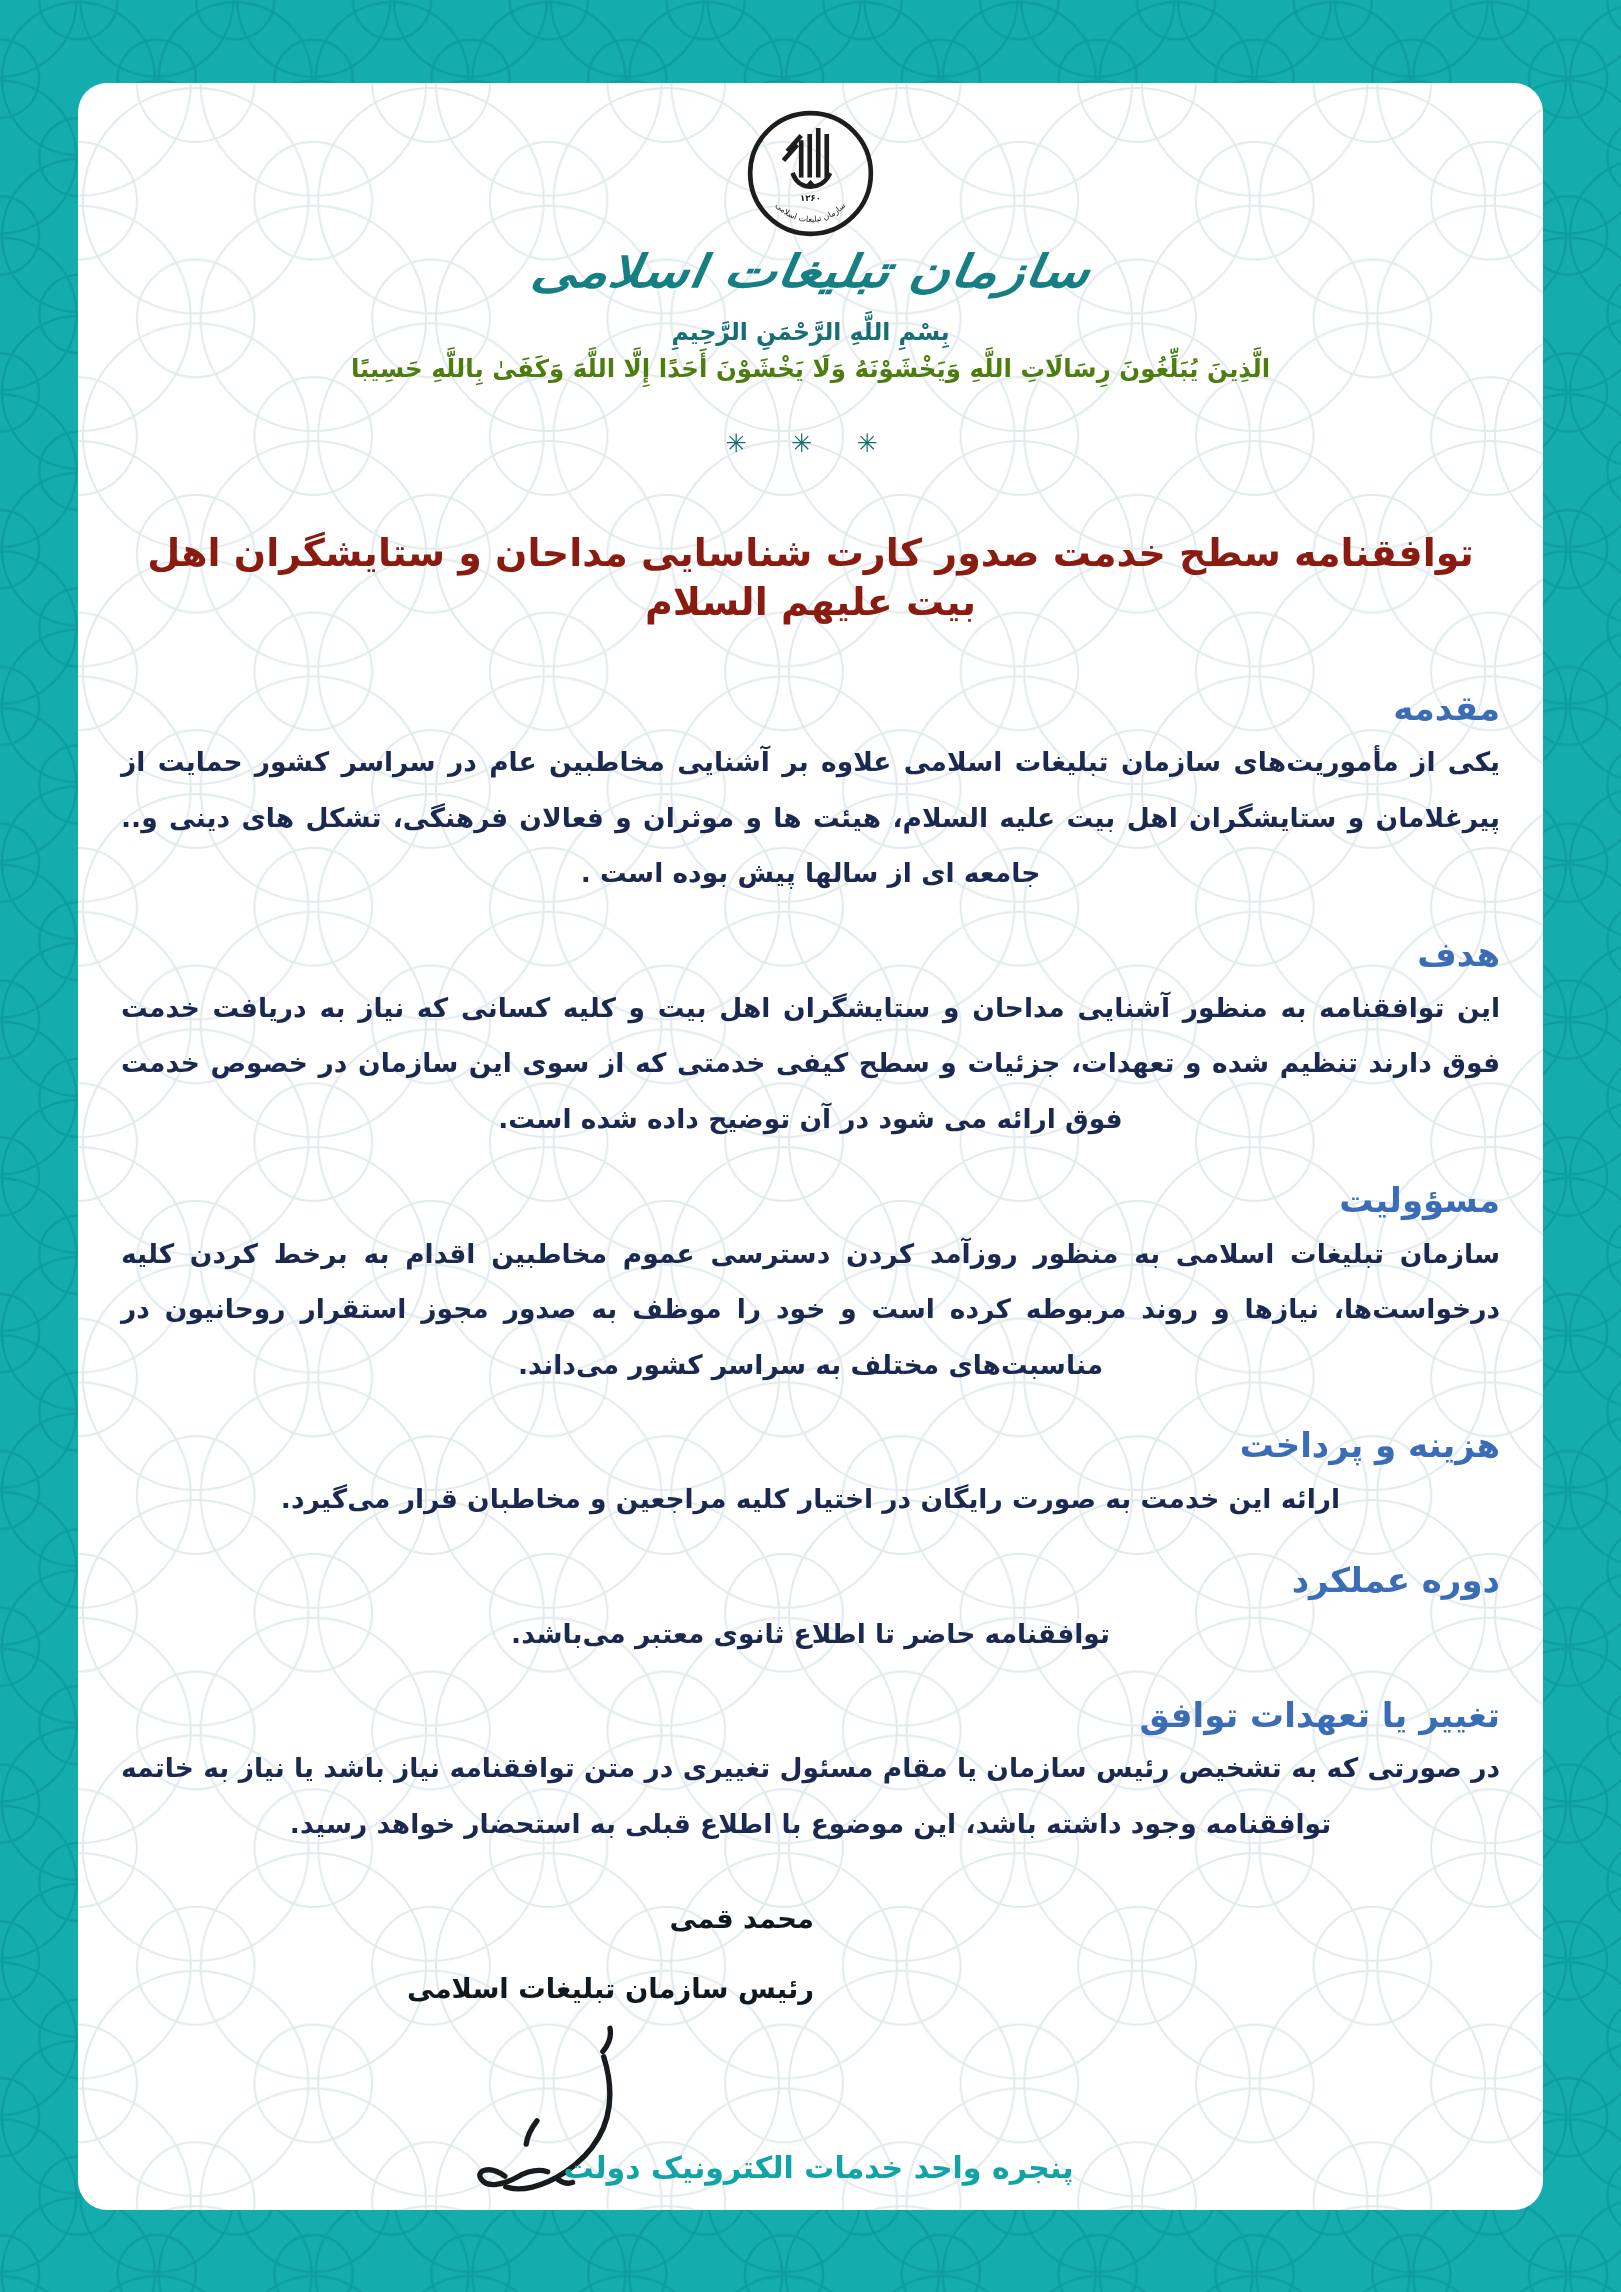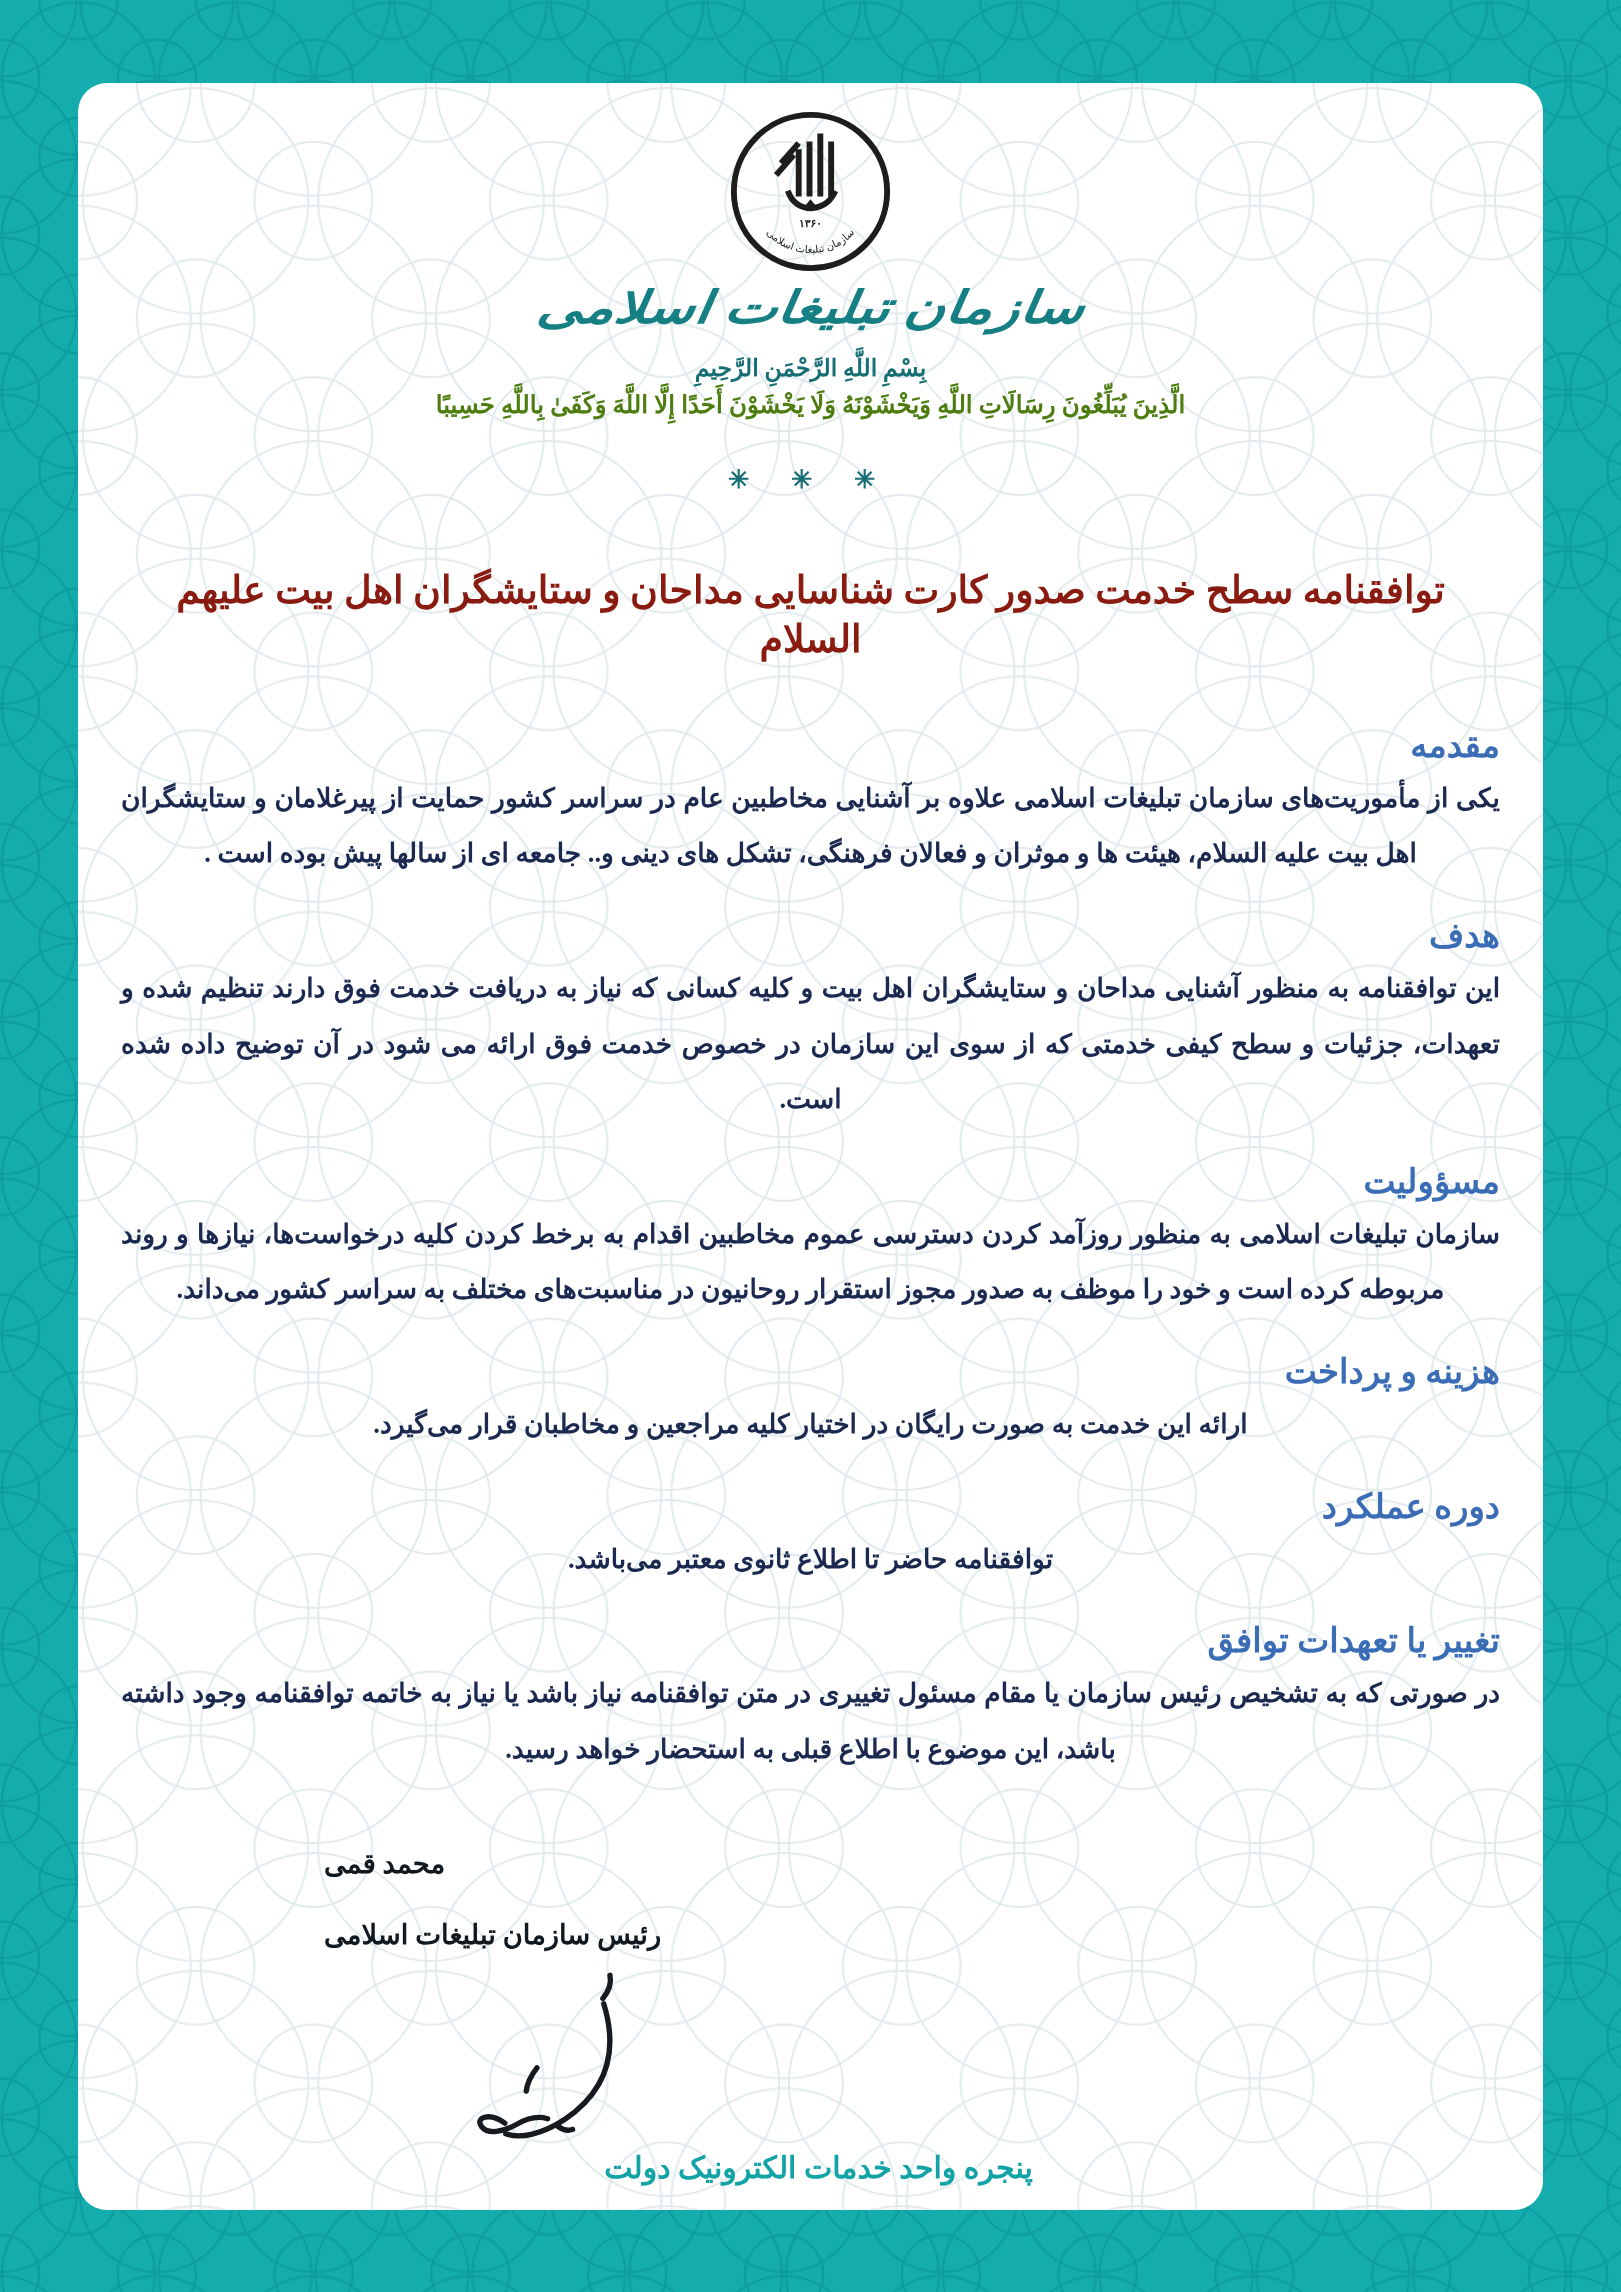--- a/index.html
+++ b/index.html
@@ -11,21 +11,20 @@
     overflow:hidden;
   }
   .border-pattern-svg{
     position:absolute; inset:0; width:1621px; height:2293px; display:block;
   }
   .card{
     position:absolute; top:83px; left:78px; right:78px; bottom:83px;
     background:#ffffff;
     border-radius:29px;
     overflow:hidden;
-    font-family:Liberation Serif, serif;
   }
   .card-pattern-svg{
     position:absolute; inset:0; width:100%; height:100%; display:block;
   }
   .content{
     position:absolute; inset:0;
     display:flex; flex-direction:column; align-items:center;
     padding:23.5px 43px 0 43px;
     direction:rtl;
   }
@@ -61,22 +60,22 @@
     text-align:right;
   }
   .sec p{
     margin:5.9px 0 23.5px 0;
     font-size:26.5px; font-weight:700; color:#1b2950;
     line-height:2.1;
     text-align:justify; text-align-last:center;
   }
   .signature-block{
     align-self:flex-start;           
-    width:490px; margin-right:686px; margin-top:47px;
-    text-align:left;
+    width:490px; margin-right:686px; margin-top:28px;
+    text-align:right;
   }
   .sig-name{ font-size:27.4px; font-weight:800; color:#101820; }
   .sig-role{ margin-top:39px; font-size:27.4px; font-weight:800; color:#101820; }
   .sig-scribble{ display:block; margin:9.8px auto 0 auto; width:314px; height:196px; }
   .footer-label{
     position:absolute; bottom:25.5px; left:8px; width:100%;
     text-align:center;
     font-size:30px; font-weight:800; color:#12a3a6;
   }
 </style>

